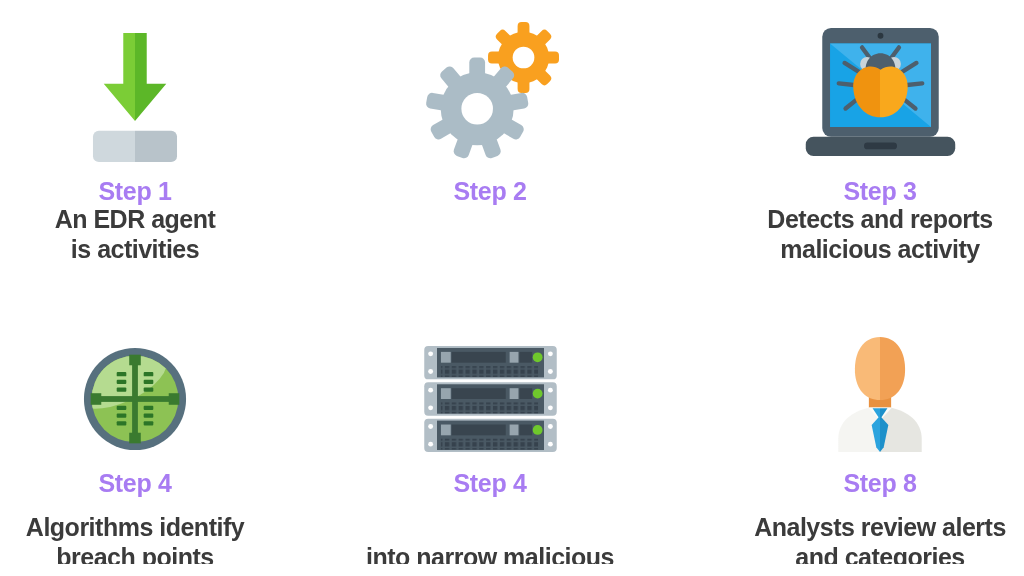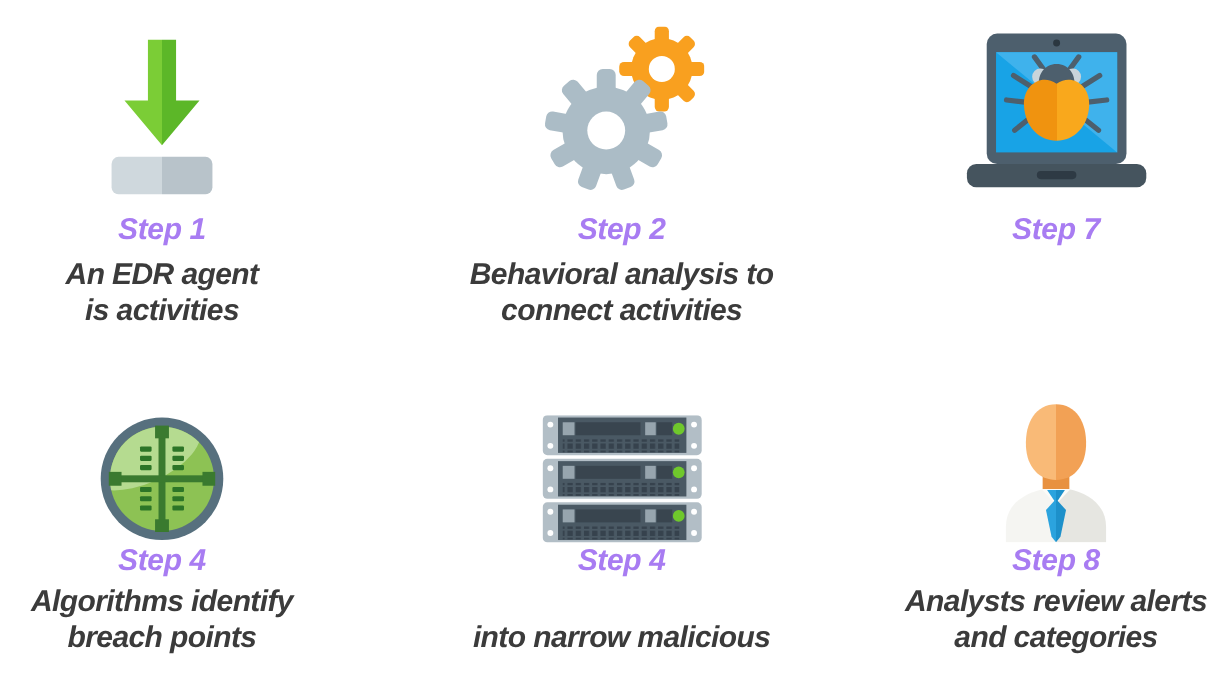--- a/index.html
+++ b/index.html
@@ -1,44 +1,44 @@
 <!DOCTYPE html>
 <html style="--accent: #a87cf2; --text: #3b3b3b;"><head>
 <meta charset="utf-8">
 <style>
   html,body{margin:0;padding:0;background:#fff;}
   :root{ --accent:#a87cf2; --text:#3b3b3b; }
   .canvas{
     position:relative; width:1024px; height:564px; background:#fff;
-    overflow:hidden; font-family:"Liberation Sans", sans-serif;font-style:italic;
+    overflow:hidden; font-family:"Liberation Sans", sans-serif;
   }
   .cell{
     position:absolute; width:340px; display:flex; flex-direction:column;
     align-items:center; text-align:center;
   }
   .row1{ top:0; }
   .row2{ top:288px; }
   .col1{ left:-35px; }
-  .col2{ left:348px; }
+  .col2{ left:320px; }
   .col3{ left:710px; }
   .icon-area{
     width:100%; display:flex; justify-content:center; align-items:flex-end;
   }
   .row1 .icon-area{ height:162px; }
   .row2 .icon-area{ height:164px; }
   .step-label{
     margin-top:16px; font-size:25px; font-weight:bold; color:var(--accent);
     letter-spacing:-0.3px; line-height:26px;
   }
-  .row2 .step-label{ margin-top:2px; }
+  .row2 .step-label{ margin-top:18px; }
   .step-desc{
-    margin-top:10px; font-size:25px; font-weight:bold; color:var(--text);
+    font-size:25px; font-weight:bold; color:var(--text);
     letter-spacing:-0.5px; line-height:30px;
   }
-  .row2 .step-desc{ margin-top:6px; }
+  .row2 .step-desc{ margin-top:16px; }
   svg{ display:block; }
 </style>
 </head>
 <body>
 
 <div class="canvas">
 
   <div class="cell row1 col1">
     <div class="icon-area">
       <svg width="90" height="129" viewBox="0 0 92 132">
@@ -101,24 +101,20 @@
             <rect x="-8" y="-52" width="16" height="24" rx="5" transform="rotate(240)"></rect>
             <rect x="-8" y="-52" width="16" height="24" rx="5" transform="rotate(280)"></rect>
             <rect x="-8" y="-52" width="16" height="24" rx="5" transform="rotate(320)"></rect>
             <circle r="37"></circle>
           </g>
           <circle r="16" fill="#fff"></circle>
         </g>
       </svg>
     </div>
     <div class="step-label">Step 2</div>
-    <div class="step-desc">
-      <span>Behavioral analysis to</span><br>
-      <span>connect activities</span>
-    </div>
   </div>
 
   <div class="cell row1 col3">
     <div class="icon-area">
       <svg width="165" height="136" viewBox="0 0 170 140">
         <defs>
           <linearGradient id="gBug" x1="0" y1="0" x2="1" y2="0">
             <stop offset="0.5" stop-color="#f0930f"></stop>
               <stop offset="0.5" stop-color="#f9a81c"></stop>
           </linearGradient>
@@ -138,21 +134,25 @@
             <path d="M106,73 L121,85"></path>
         </g>
         <circle cx="71" cy="39" r="7" fill="#c9d4da"></circle>
         <circle cx="99" cy="39" r="7" fill="#c9d4da"></circle>
         <path d="M85,28 C75,28 68,37 70,48 L100,48 C102,37 95,28 85,28 Z" fill="#4d5f6d"></path>
         <path d="M85,45 C72,36 56,46 57,64 C58,82 70,94 85,94 C100,94 112,82 113,64 C114,46 98,36 85,45 Z" fill="url(#gBug)"></path>
         <rect x="8" y="114" width="154" height="20" rx="8" fill="#45545e"></rect>
         <rect x="68" y="120" width="34" height="7" rx="3.5" fill="#2e3a44"></rect>
       </svg>
     </div>
-    <div class="step-label">Step 7</div>
+    <div class="step-label">Step 3</div>
+    <div class="step-desc">
+      <span>Detects and reports</span><br>
+      <span>malicious activity</span>
+    </div>
   </div>
 
   <div class="cell row2 col1">
     <div class="icon-area">
       <svg width="106" height="106" viewBox="0 0 110 110">
         <defs>
           <clipPath id="clipT">
               <circle cx="55" cy="55" r="45"></circle>
             </clipPath>
         </defs>

